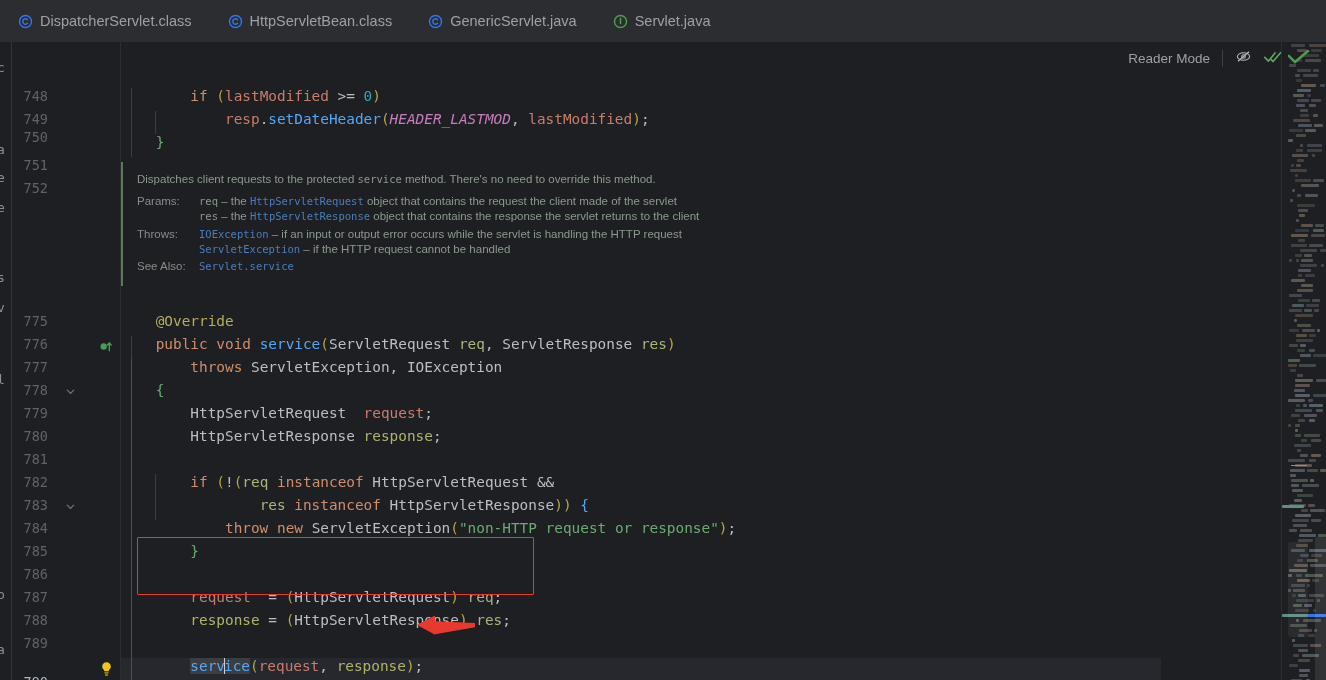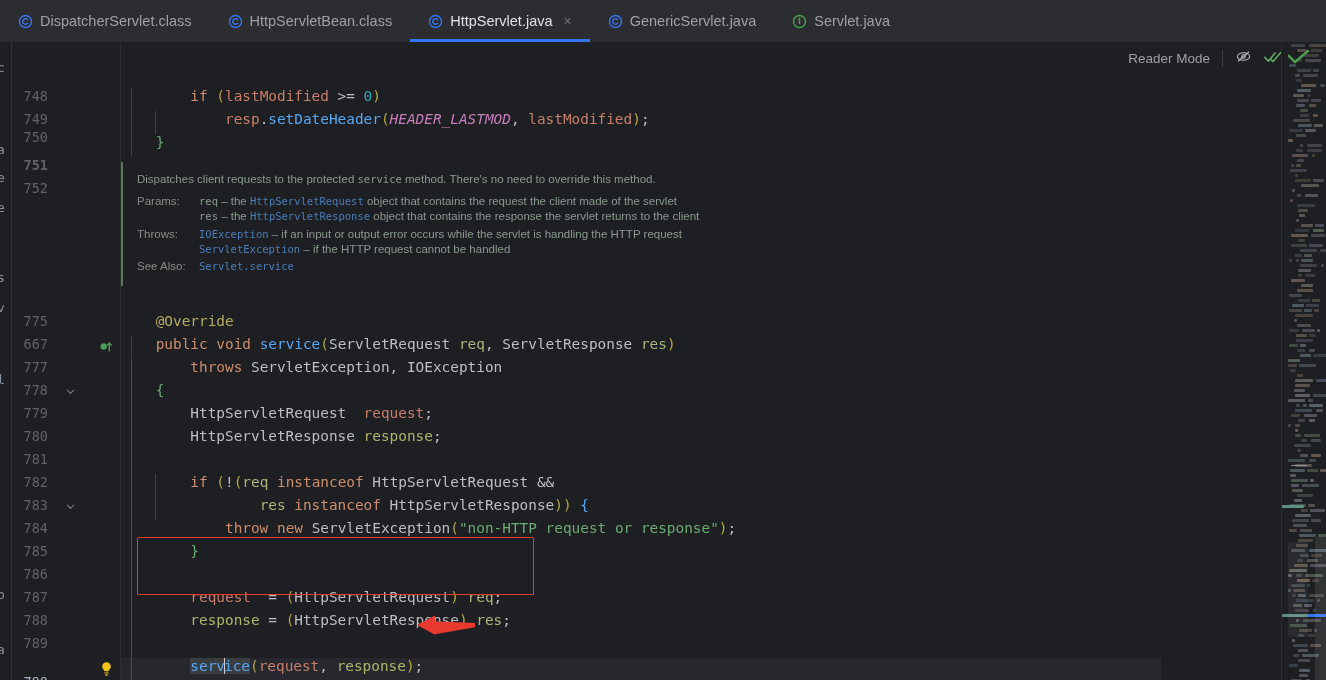--- a/index.html
+++ b/index.html
@@ -198,31 +198,20 @@
       </div>
       <div class="tab">
         <span>
           <svg class="ic" viewBox="0 0 16 16">
             <circle cx="8" cy="8" r="6.4" fill="none" stroke="#3574f0" stroke-width="1.5"></circle>
             <path d="M10.2 6.1a2.9 2.9 0 1 0 0 3.8" fill="none" stroke="#3574f0" stroke-width="1.5" stroke-linecap="round"></path>
           </svg>
         </span>
         <span>HttpServletBean.class</span>
       </div>
-      <div class="tab active">
-        <span>
-          <svg class="ic" viewBox="0 0 16 16">
-            <circle cx="8" cy="8" r="6.4" fill="none" stroke="#3574f0" stroke-width="1.5"></circle>
-            <path d="M10.2 6.1a2.9 2.9 0 1 0 0 3.8" fill="none" stroke="#3574f0" stroke-width="1.5" stroke-linecap="round"></path>
-          </svg>
-        </span>
-        <span>HttpServlet.java</span>
-        <span class="tab-close">×</span>
-        <span class="tab-underline"></span>
-      </div>
       <div class="tab">
         <span>
           <svg class="ic" viewBox="0 0 16 16">
             <circle cx="8" cy="8" r="6.4" fill="none" stroke="#3574f0" stroke-width="1.5"></circle>
             <path d="M10.2 6.1a2.9 2.9 0 1 0 0 3.8" fill="none" stroke="#3574f0" stroke-width="1.5" stroke-linecap="round"></path>
           </svg>
         </span>
         <span>GenericServlet.java</span>
       </div>
       <div class="tab">
@@ -248,24 +237,24 @@
         <span style="top: 258px; left: -3px;">v</span>
         <span style="top: 330px; left: -3px;">l</span>
         <span style="top: 545px; left: -3px;">b</span>
         <span style="top: 600px; left: -3px;">a</span>
       </div>
 
     <div class="gutter" id="gutter">
         <div class="lnum" style="top: 46px;">748</div>
         <div class="lnum" style="top: 69px;">749</div>
         <div class="lnum" style="top: 87px;">750</div>
-        <div class="lnum" style="top: 115px; font-weight: bold;">751</div>
+        <div class="lnum" style="top: 115px;">751</div>
         <div class="lnum" style="top: 138px;">752</div>
         <div class="lnum" style="top: 271px;">775</div>
-        <div class="lnum" style="top: 294px;">667</div>
+        <div class="lnum" style="top: 294px;">776</div>
         <div class="lnum" style="top: 317px;">777</div>
         <div class="lnum" style="top: 340px;">778</div>
         <div class="lnum" style="top: 363px;">779</div>
         <div class="lnum" style="top: 386px;">780</div>
         <div class="lnum" style="top: 409px;">781</div>
         <div class="lnum" style="top: 432px;">782</div>
         <div class="lnum" style="top: 455px;">783</div>
         <div class="lnum" style="top: 478px;">784</div>
         <div class="lnum" style="top: 501px;">785</div>
         <div class="lnum" style="top: 524px;">786</div>

